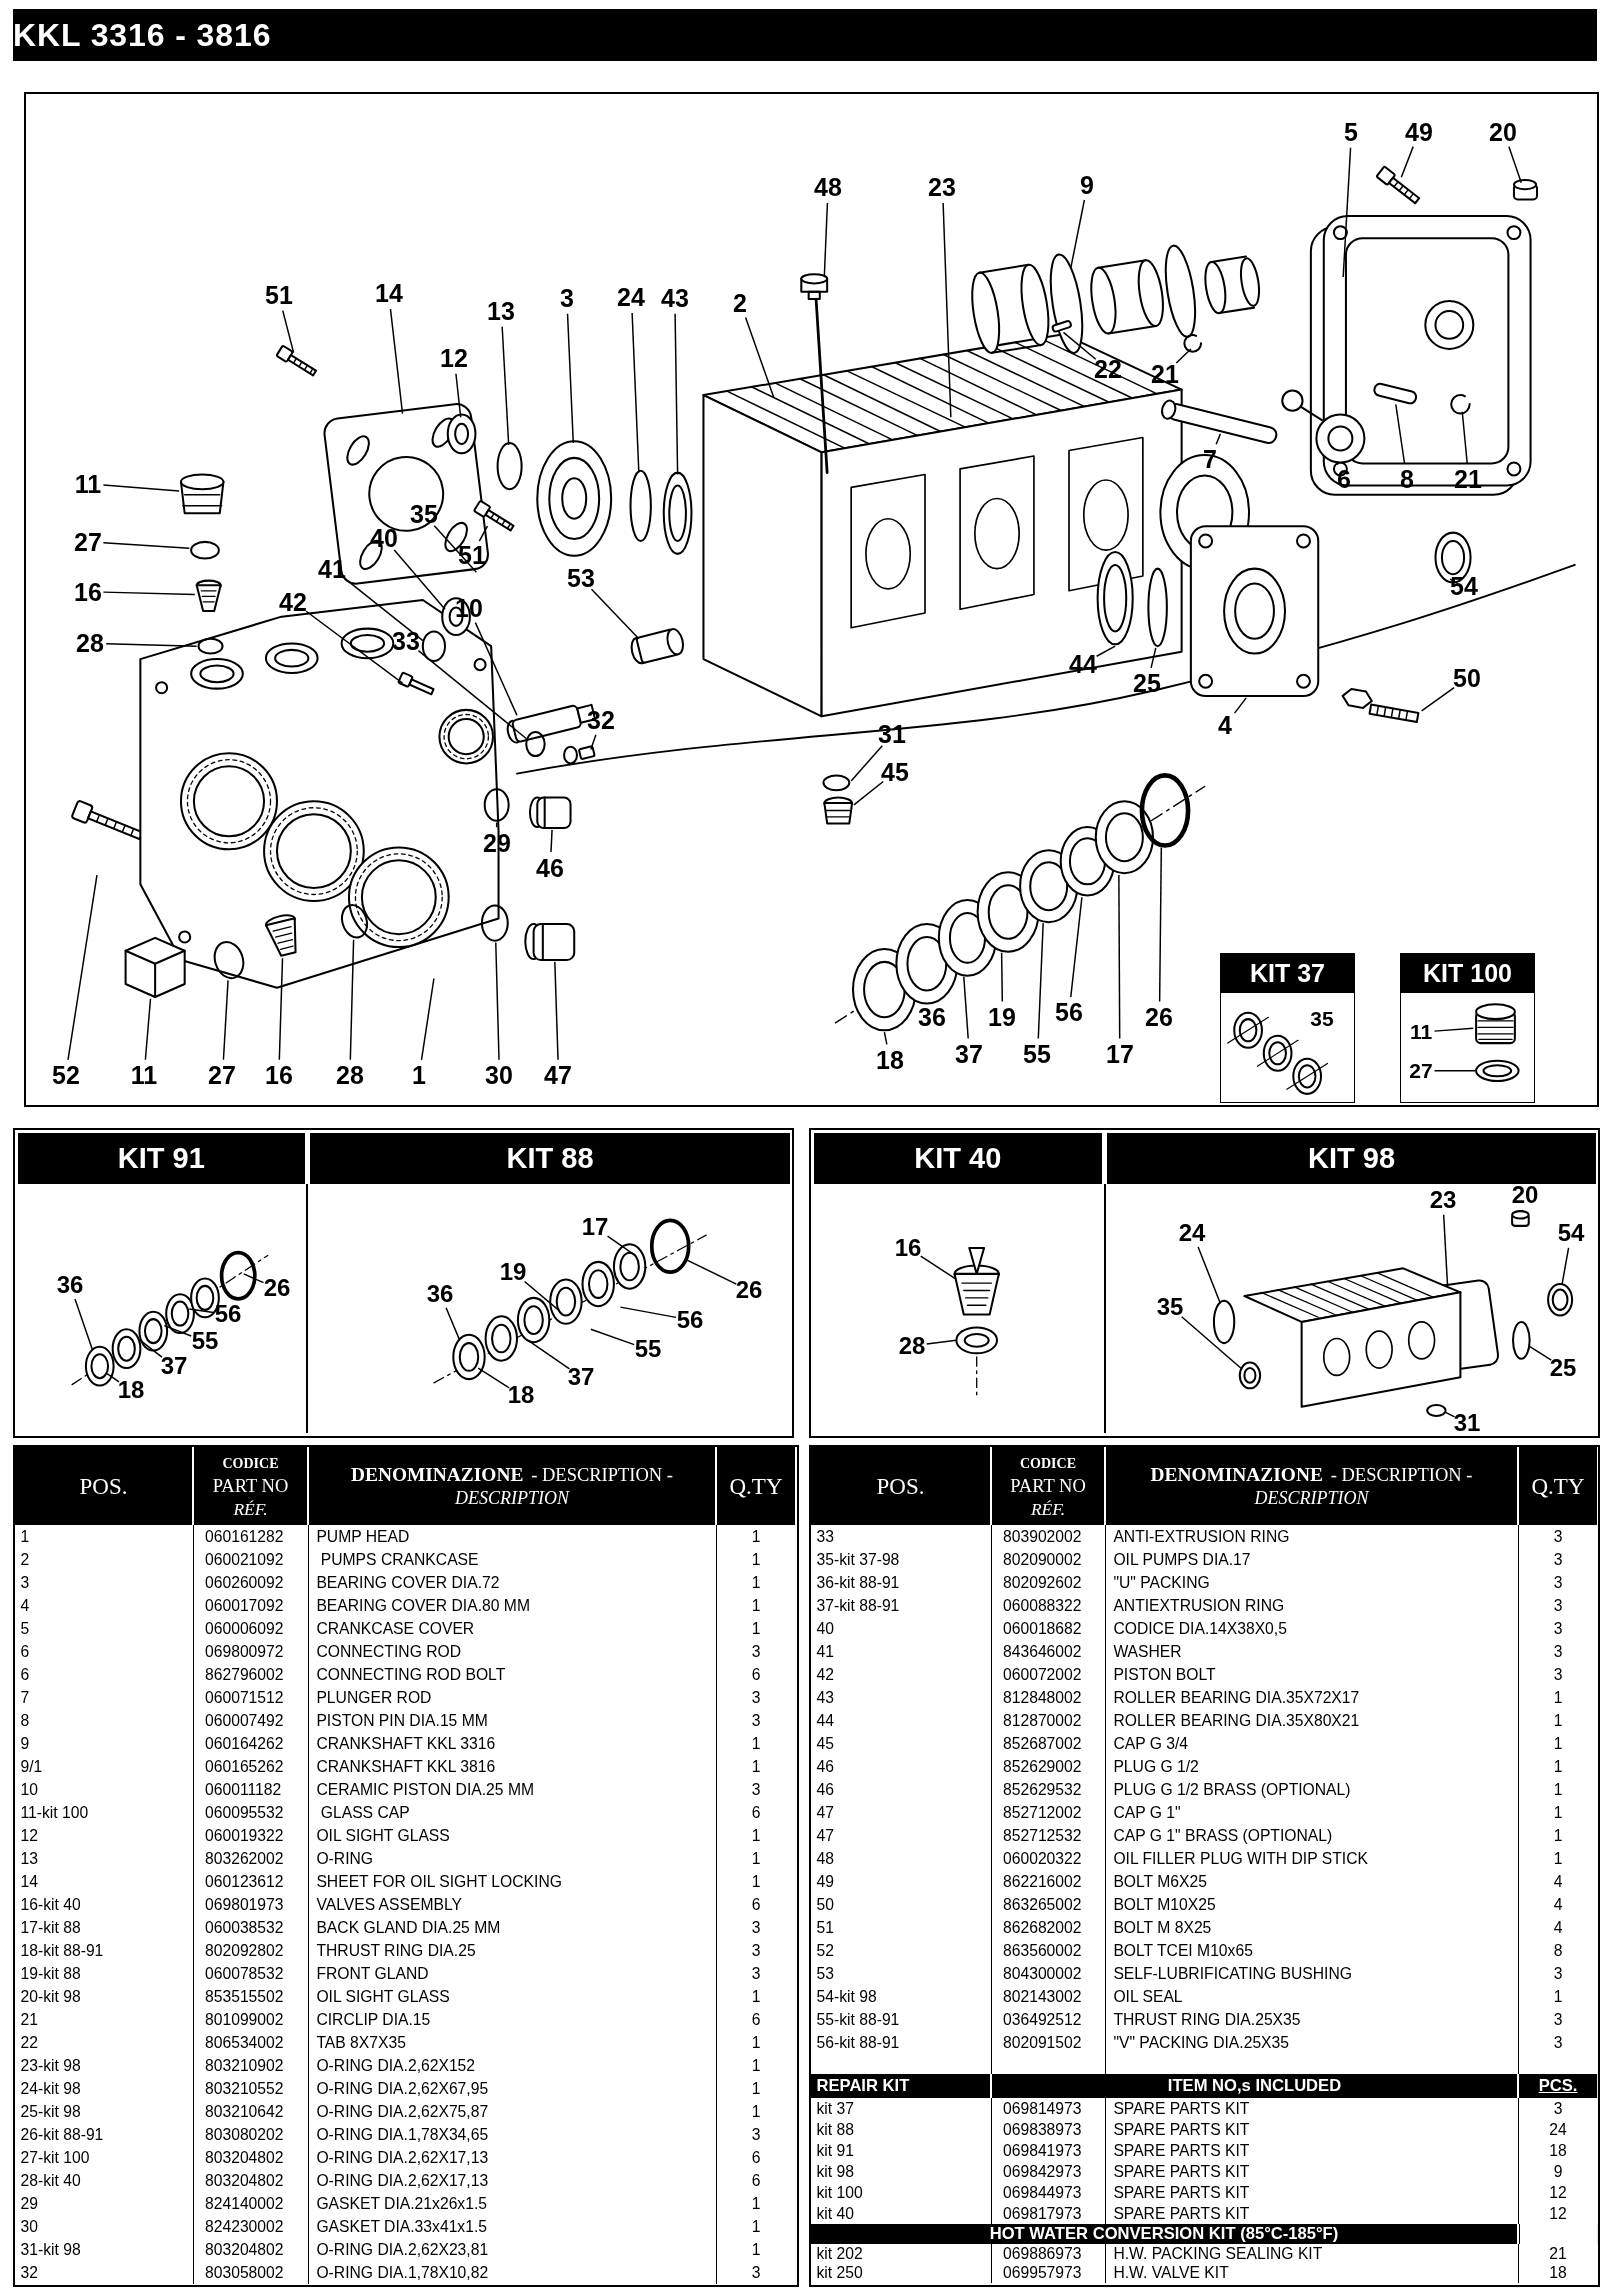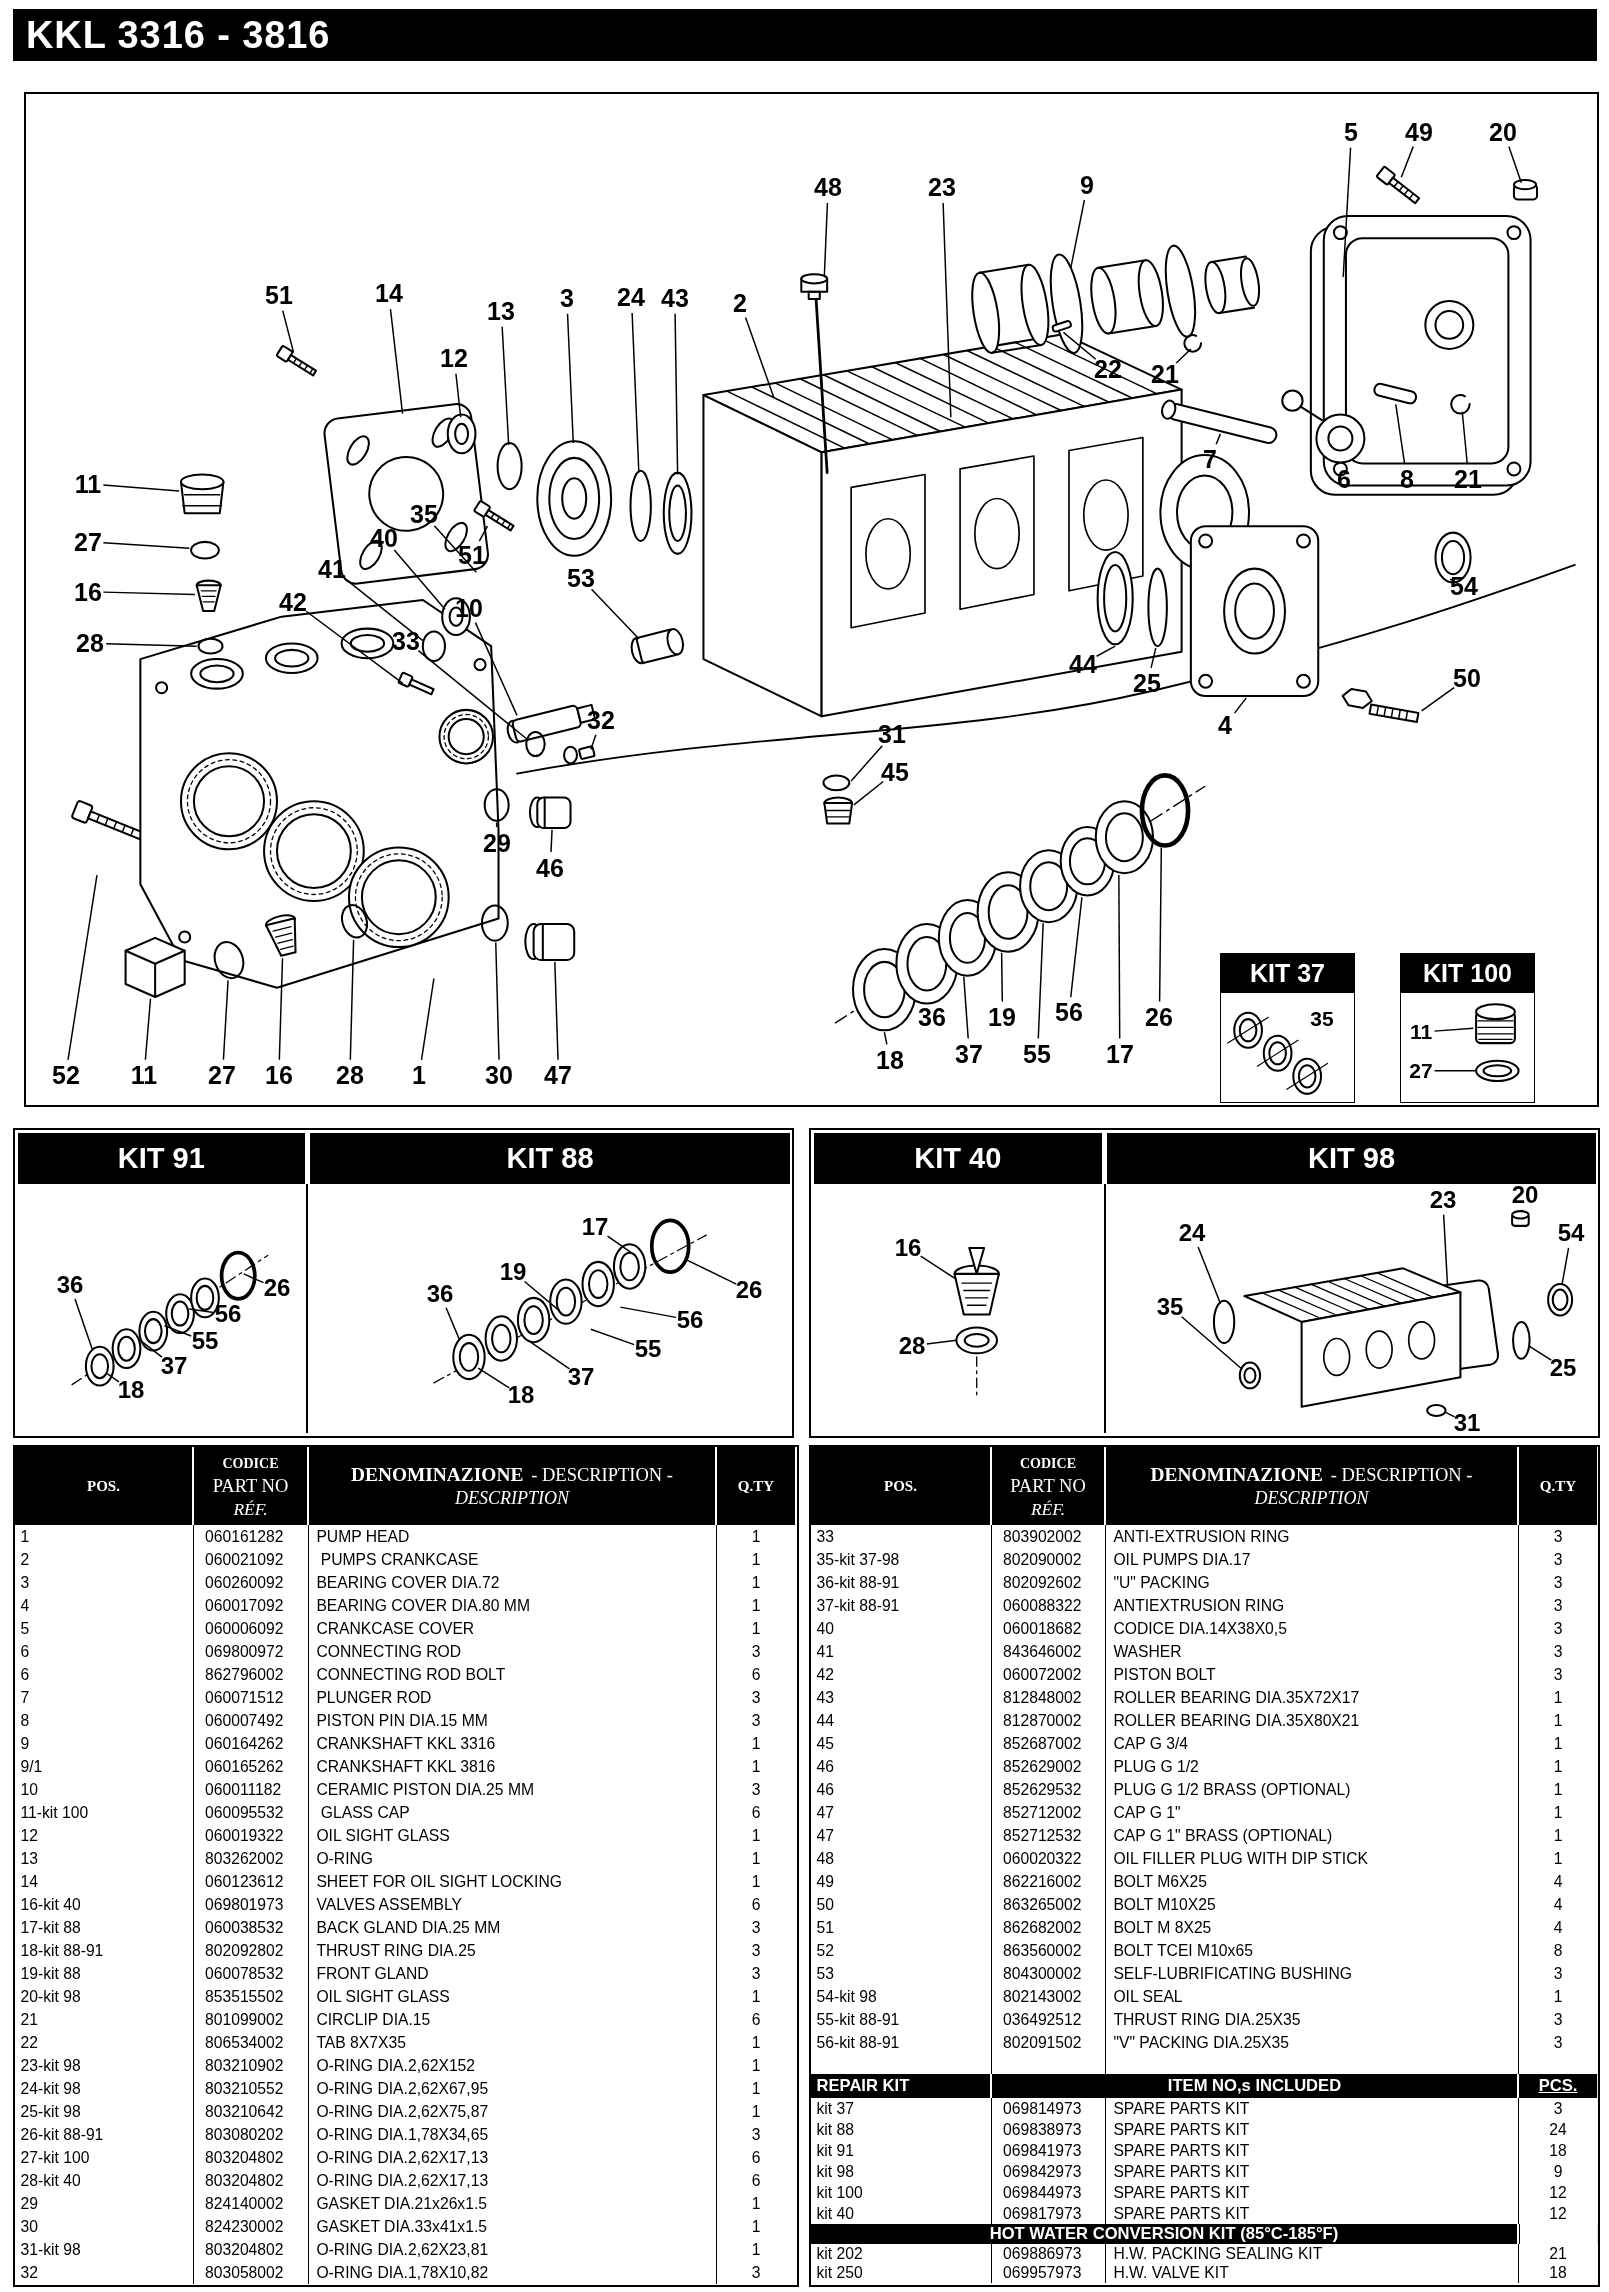--- a/index.html
+++ b/index.html
@@ -1,36 +1,36 @@
 <!DOCTYPE html>
 <html style="font-size:14.8px"><head>
 <meta charset="utf-8">
 <style>
   html,body{margin:0;padding:0;background:#fff}
   .page{position:relative;width:1610px;height:2293px;background:#fff;font-family:"Liberation Sans",sans-serif;color:#000;overflow:hidden}
   
   .title-bar{position:absolute;left:13px;top:9.2px;width:1584px;height:52px;background:#000;color:#fff;display:flex;align-items:center;z-index:1}
-  .title-bar span{font-size:38px;font-weight:700;padding-left:13px;letter-spacing:0.9px}
+  .title-bar span{font-size:32px;font-weight:700;letter-spacing:0.9px}
   
   .dbox{position:absolute;left:24px;top:92px;width:1575px;height:1015px;border:2.8px solid #000;box-sizing:border-box;background:#fff;z-index:1}
   
   .inset{position:absolute;width:135px;height:150px;border:1.8px solid #000;box-sizing:border-box;background:#fff;z-index:1}
   .inset .ihead{height:39px;background:#000;color:#fff;display:flex;align-items:center;justify-content:center;font-size:25px;font-weight:700}
   
   .kitgroup{position:absolute;top:1128px;height:310px;border:2.8px solid #000;box-sizing:border-box;background:#fff;z-index:1}
   .kithead{position:absolute;top:2.8px;height:51px;background:#000;color:#fff;display:flex;align-items:center;justify-content:center;font-size:29px;font-weight:700;z-index:1}
   .kitdiv{position:absolute;top:54px;bottom:2.8px;width:1.8px;background:#000;z-index:1}
   
   .ptable{position:absolute;top:1445px;height:842px;border:2.8px solid #000;box-sizing:border-box;background:#fff;z-index:1;font-size:15.7px}
   .lt{--cols:179px 115px 408px 78px}
   .rt{--cols:181px 114px 413px 78px}
   .thead{display:grid;grid-template-columns:var(--cols);height:78px;background:#fff}
   .hcell{background:#000;color:#fff;border-right:2.8px solid #fff;display:flex;flex-direction:column;align-items:center;justify-content:center;text-align:center;font-family:"Liberation Serif",serif;line-height:23px}
   .hcell:last-child{border-right:0}
-  .hpos,.hqty{font-weight:700;font-size:15px}
+  .hpos,.hqty{font-weight:400;font-size:23px}
   .hcode .h1{font-weight:700;font-size:14px}
   .hcode .h2{font-size:18.5px}
   .hcode .h3{font-style:italic;font-size:17.5px}
   .hdesc .h1{font-weight:700;font-size:19.4px}
   .hdesc .h2{font-size:18.5px}
   .hdesc .h3{font-style:italic;font-size:18px}
   .trow{display:grid;grid-template-columns:var(--cols);height:23px}
   #rt-kits .trow{height:21px}
   #rt-hw .trow{height:19.4px}
   #rt-spacer{height:20px}

